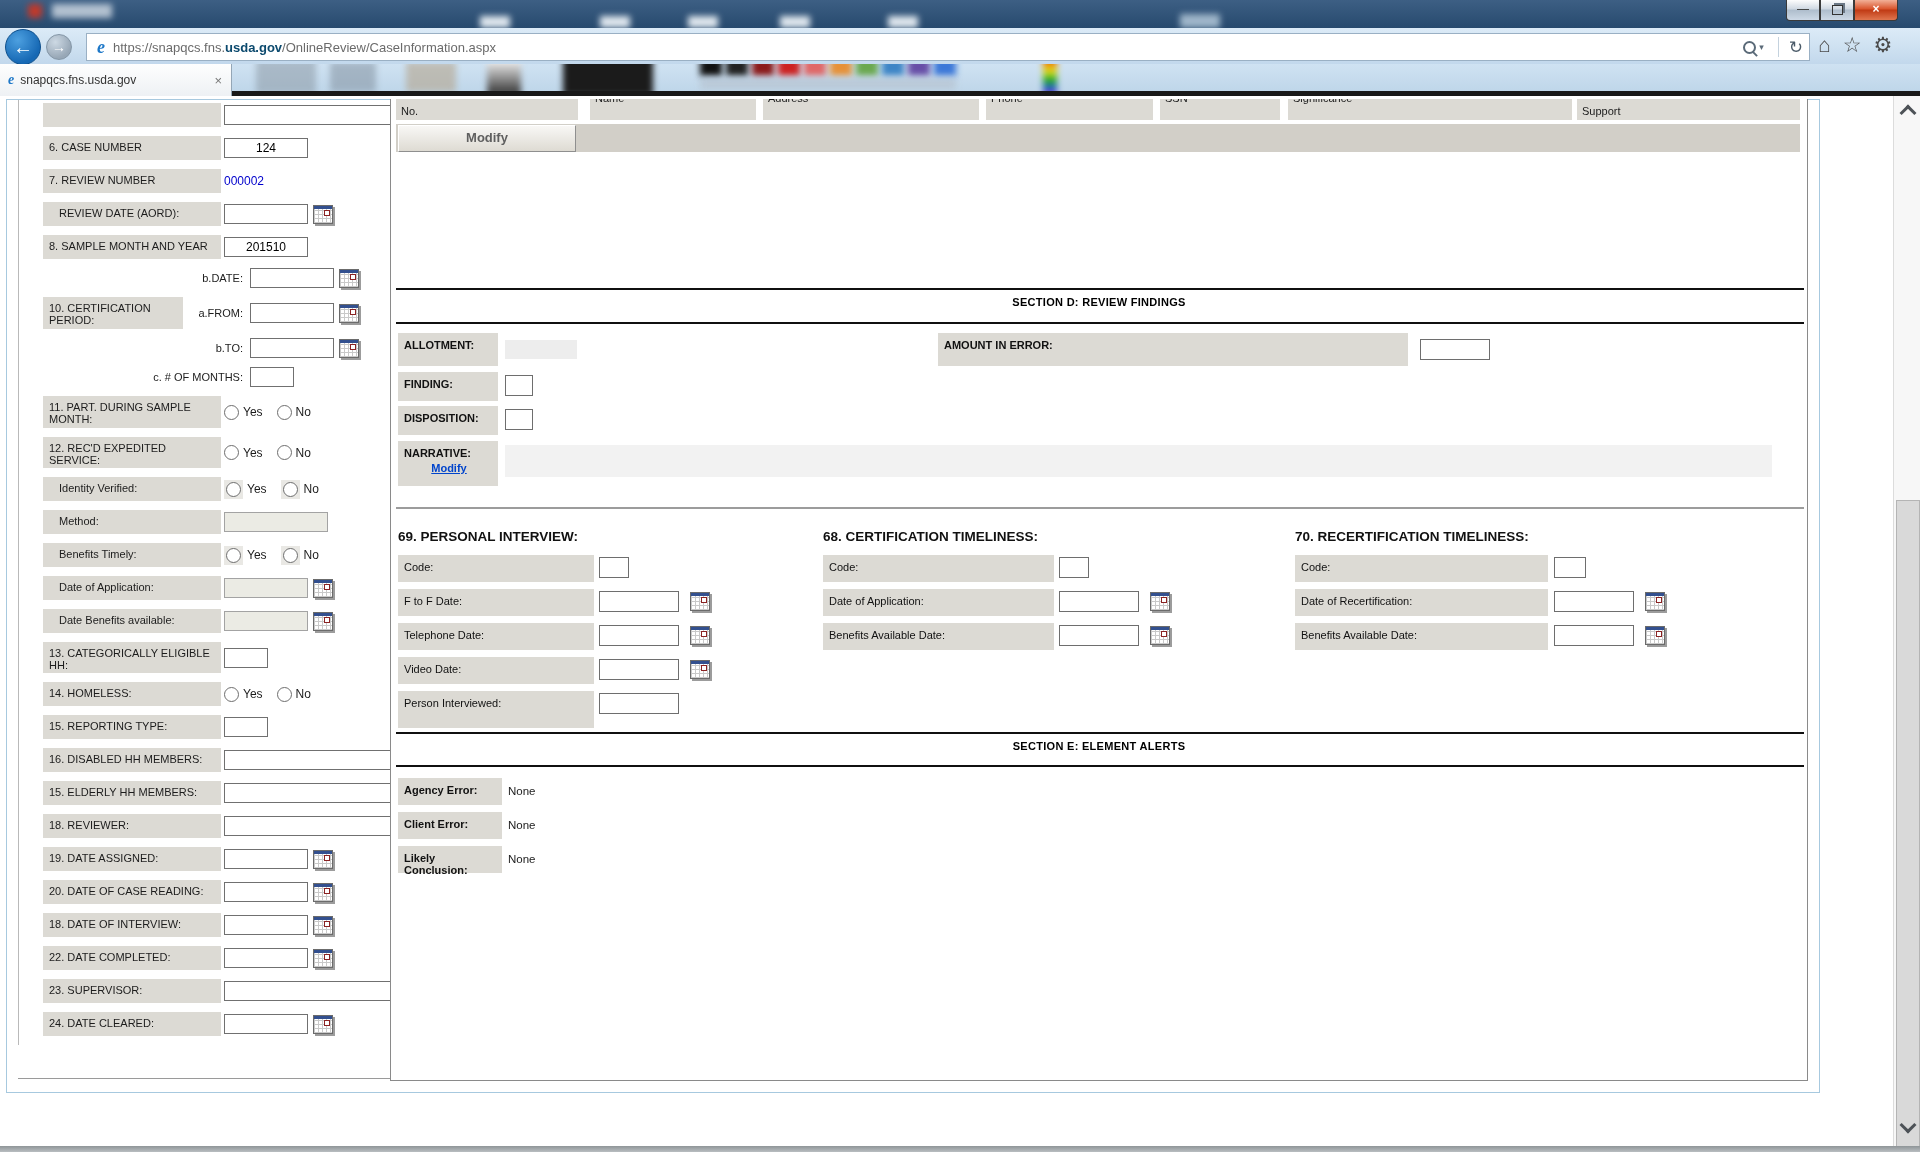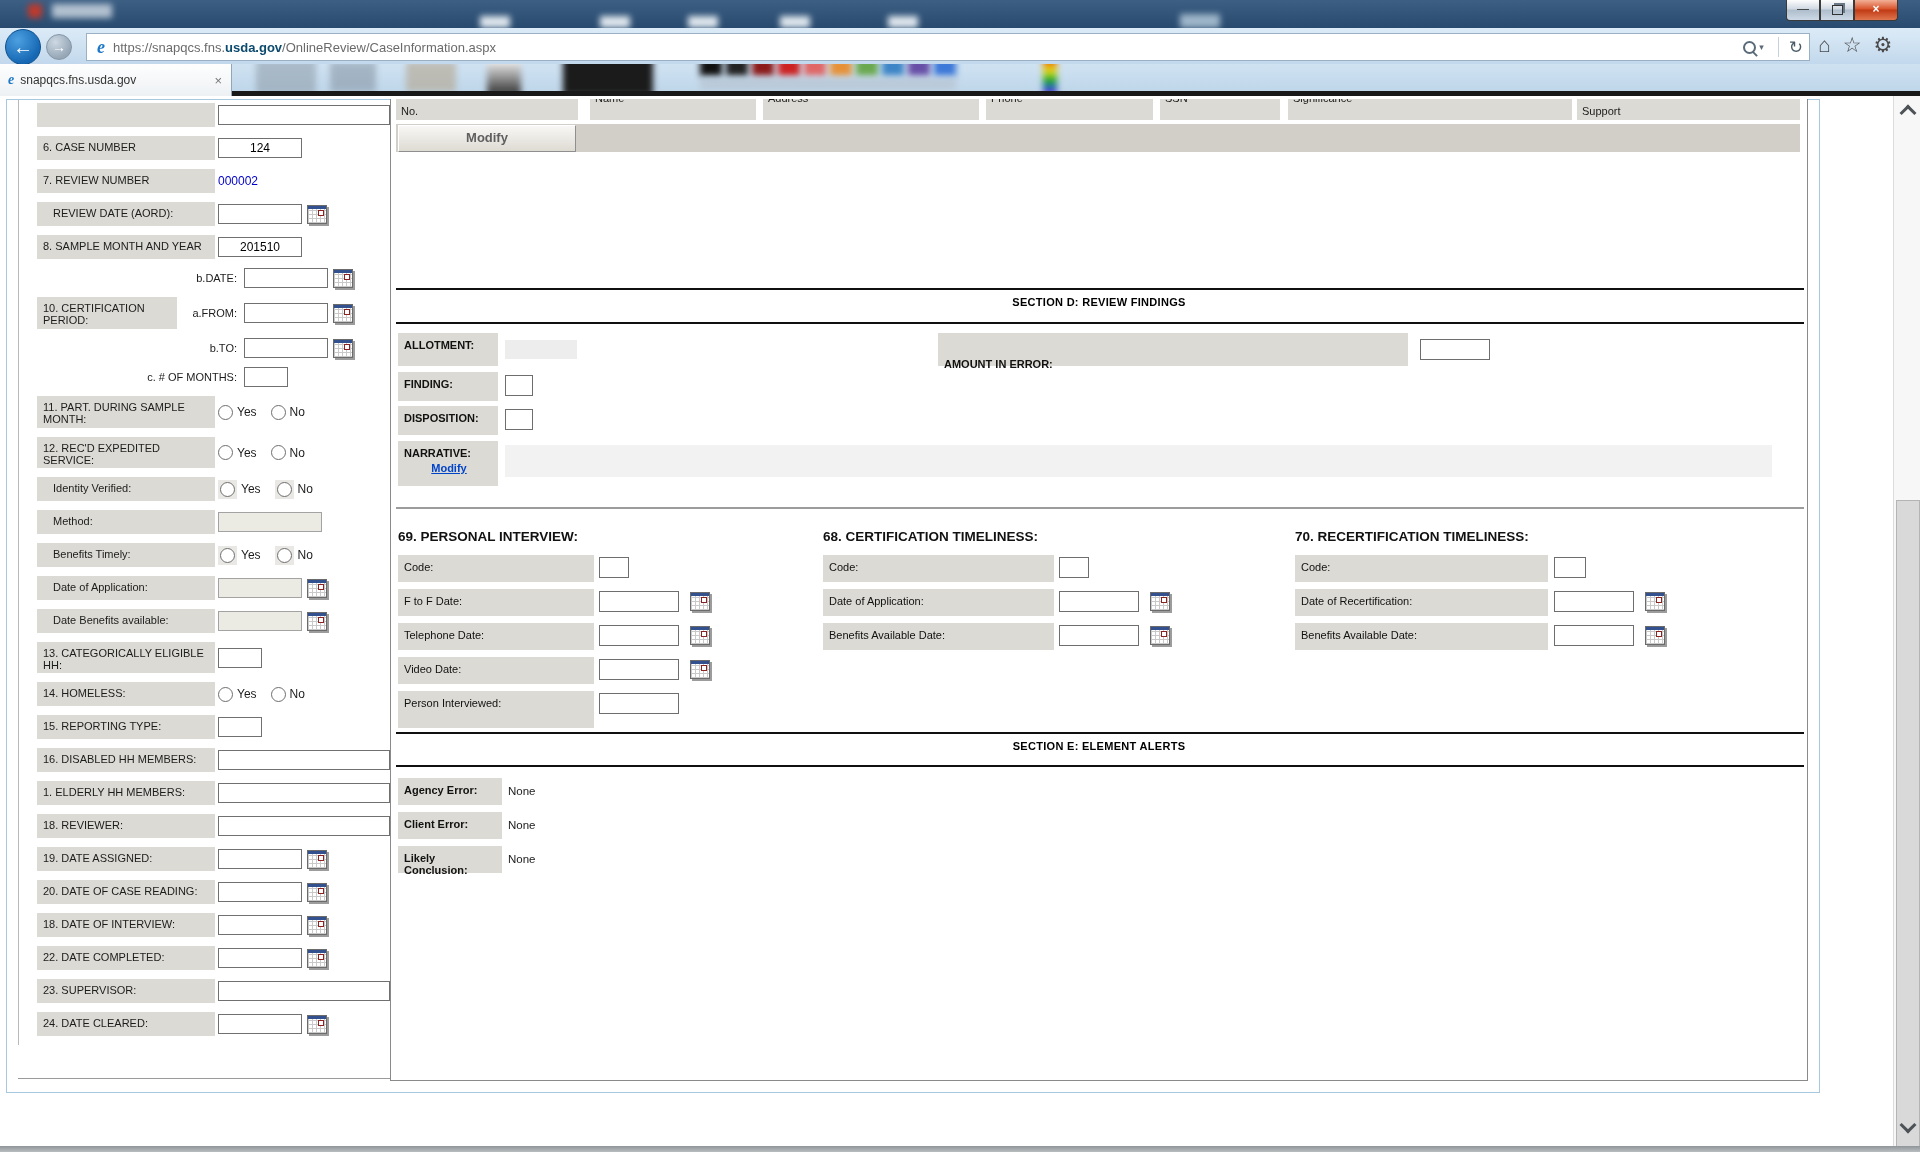--- a/index.html
+++ b/index.html
@@ -64,21 +64,21 @@
   .scroll{position:absolute;left:1893px;top:96px;width:27px;height:1050px;background:#f7f7f7;
     border-left:1px solid #dcdcdc;}
   .sarrow{position:absolute;left:0;width:27px;height:30px;display:flex;align-items:center;justify-content:center;}
   .chev{width:9px;height:9px;border-left:3px solid #4d5257;border-top:3px solid #4d5257;}
   .chev.up{transform:rotate(45deg);margin-top:4px;}
   .chev.down{transform:rotate(225deg);margin-bottom:4px;}
   .sthumb{position:absolute;left:2px;top:404px;width:22px;height:690px;background:#d9d9d9;
     border:1px solid #b4b4b4;}
   
   .sidebar{position:absolute;left:18px;top:100px;width:372px;border-left:1px solid #b9b9b9;
-    padding:3px 0 0 18px;box-sizing:border-box;}
+    padding:3px 0 0 24px;box-sizing:border-box;}
   .sidebar-bottom{position:absolute;left:18px;top:1078px;width:372px;height:1px;background:#9a9a9a;}
   .srow{display:flex;align-items:center;margin-bottom:9px;}
   .slabel{width:178px;min-height:24px;background:#dcdad4;color:#1c1c1c;font-size:11px;
     padding:5px 4px 2px 6px;box-sizing:border-box;flex-shrink:0;}
   .slabel.indent{padding-left:16px;}
   .slabel.short{width:140px;}
   .spacer{width:140px;flex-shrink:0;}
   .spacer.sm{width:40px;}
   .sub{font-size:11px;color:#1c1c1c;text-align:right;width:60px;padding-right:4px;flex-shrink:0;}
   .sub.wide{width:160px;}
@@ -349,21 +349,21 @@
         <input class="inp w44" value="" style="">
       </div>
     </div>
   <div class="srow">
       <div class="slabel">16. DISABLED HH MEMBERS:</div>
     <div class="sctrl">
         <input class="inp wide" value="" style="">
       </div>
     </div>
   <div class="srow">
-      <div class="slabel">1. ELDERLY HH MEMBERS:</div>
+      <div class="slabel">15. ELDERLY HH MEMBERS:</div>
     <div class="sctrl">
         <input class="inp wide" value="" style="">
       </div>
     </div>
   <div class="srow">
       <div class="slabel">18. REVIEWER:</div>
     <div class="sctrl">
         <input class="inp wide" value="" style="">
       </div>
     </div>
@@ -437,21 +437,21 @@
   <div class="modifybar">
     <div class="modifybtn">Modify</div>
   </div>
 
   <div class="hline" style="top:189px;"></div>
   <div class="sectitle" style="top:197px;">SECTION D: REVIEW FINDINGS</div>
   <div class="hline" style="top:223px;"></div>
 
   <div class="glabel b" style="left:7px;top:234px;width:100px;height:33px;">ALLOTMENT:</div>
   <div class="gdis" style="left:114px;top:241px;width:72px;height:19px;"></div>
-  <div class="glabel b" style="left:547px;top:234px;width:470px;height:33px;padding-top:25px;">AMOUNT IN ERROR:</div>
+  <div class="glabel b" style="left:547px;top:234px;width:470px;height:33px;padding-top:6px;">AMOUNT IN ERROR:</div>
   <input class="ginp" style="left: 1029px; top: 240px; width: 70px;">
 
   <div class="glabel b" style="left:7px;top:273px;width:100px;height:29px;">FINDING:</div>
   <input class="ginp" style="left: 114px; top: 276px; width: 28px;">
   <div class="glabel b" style="left:7px;top:307px;width:100px;height:29px;">DISPOSITION:</div>
   <input class="ginp" style="left: 114px; top: 310px; width: 28px;">
 
   <div class="glabel b" style="left:7px;top:342px;width:100px;height:45px;"><span>NARRATIVE:</span><span class="modlink">Modify</span></div>
   <div class="narr" style="left:114px;top:346px;width:1267px;height:32px;"></div>
 

